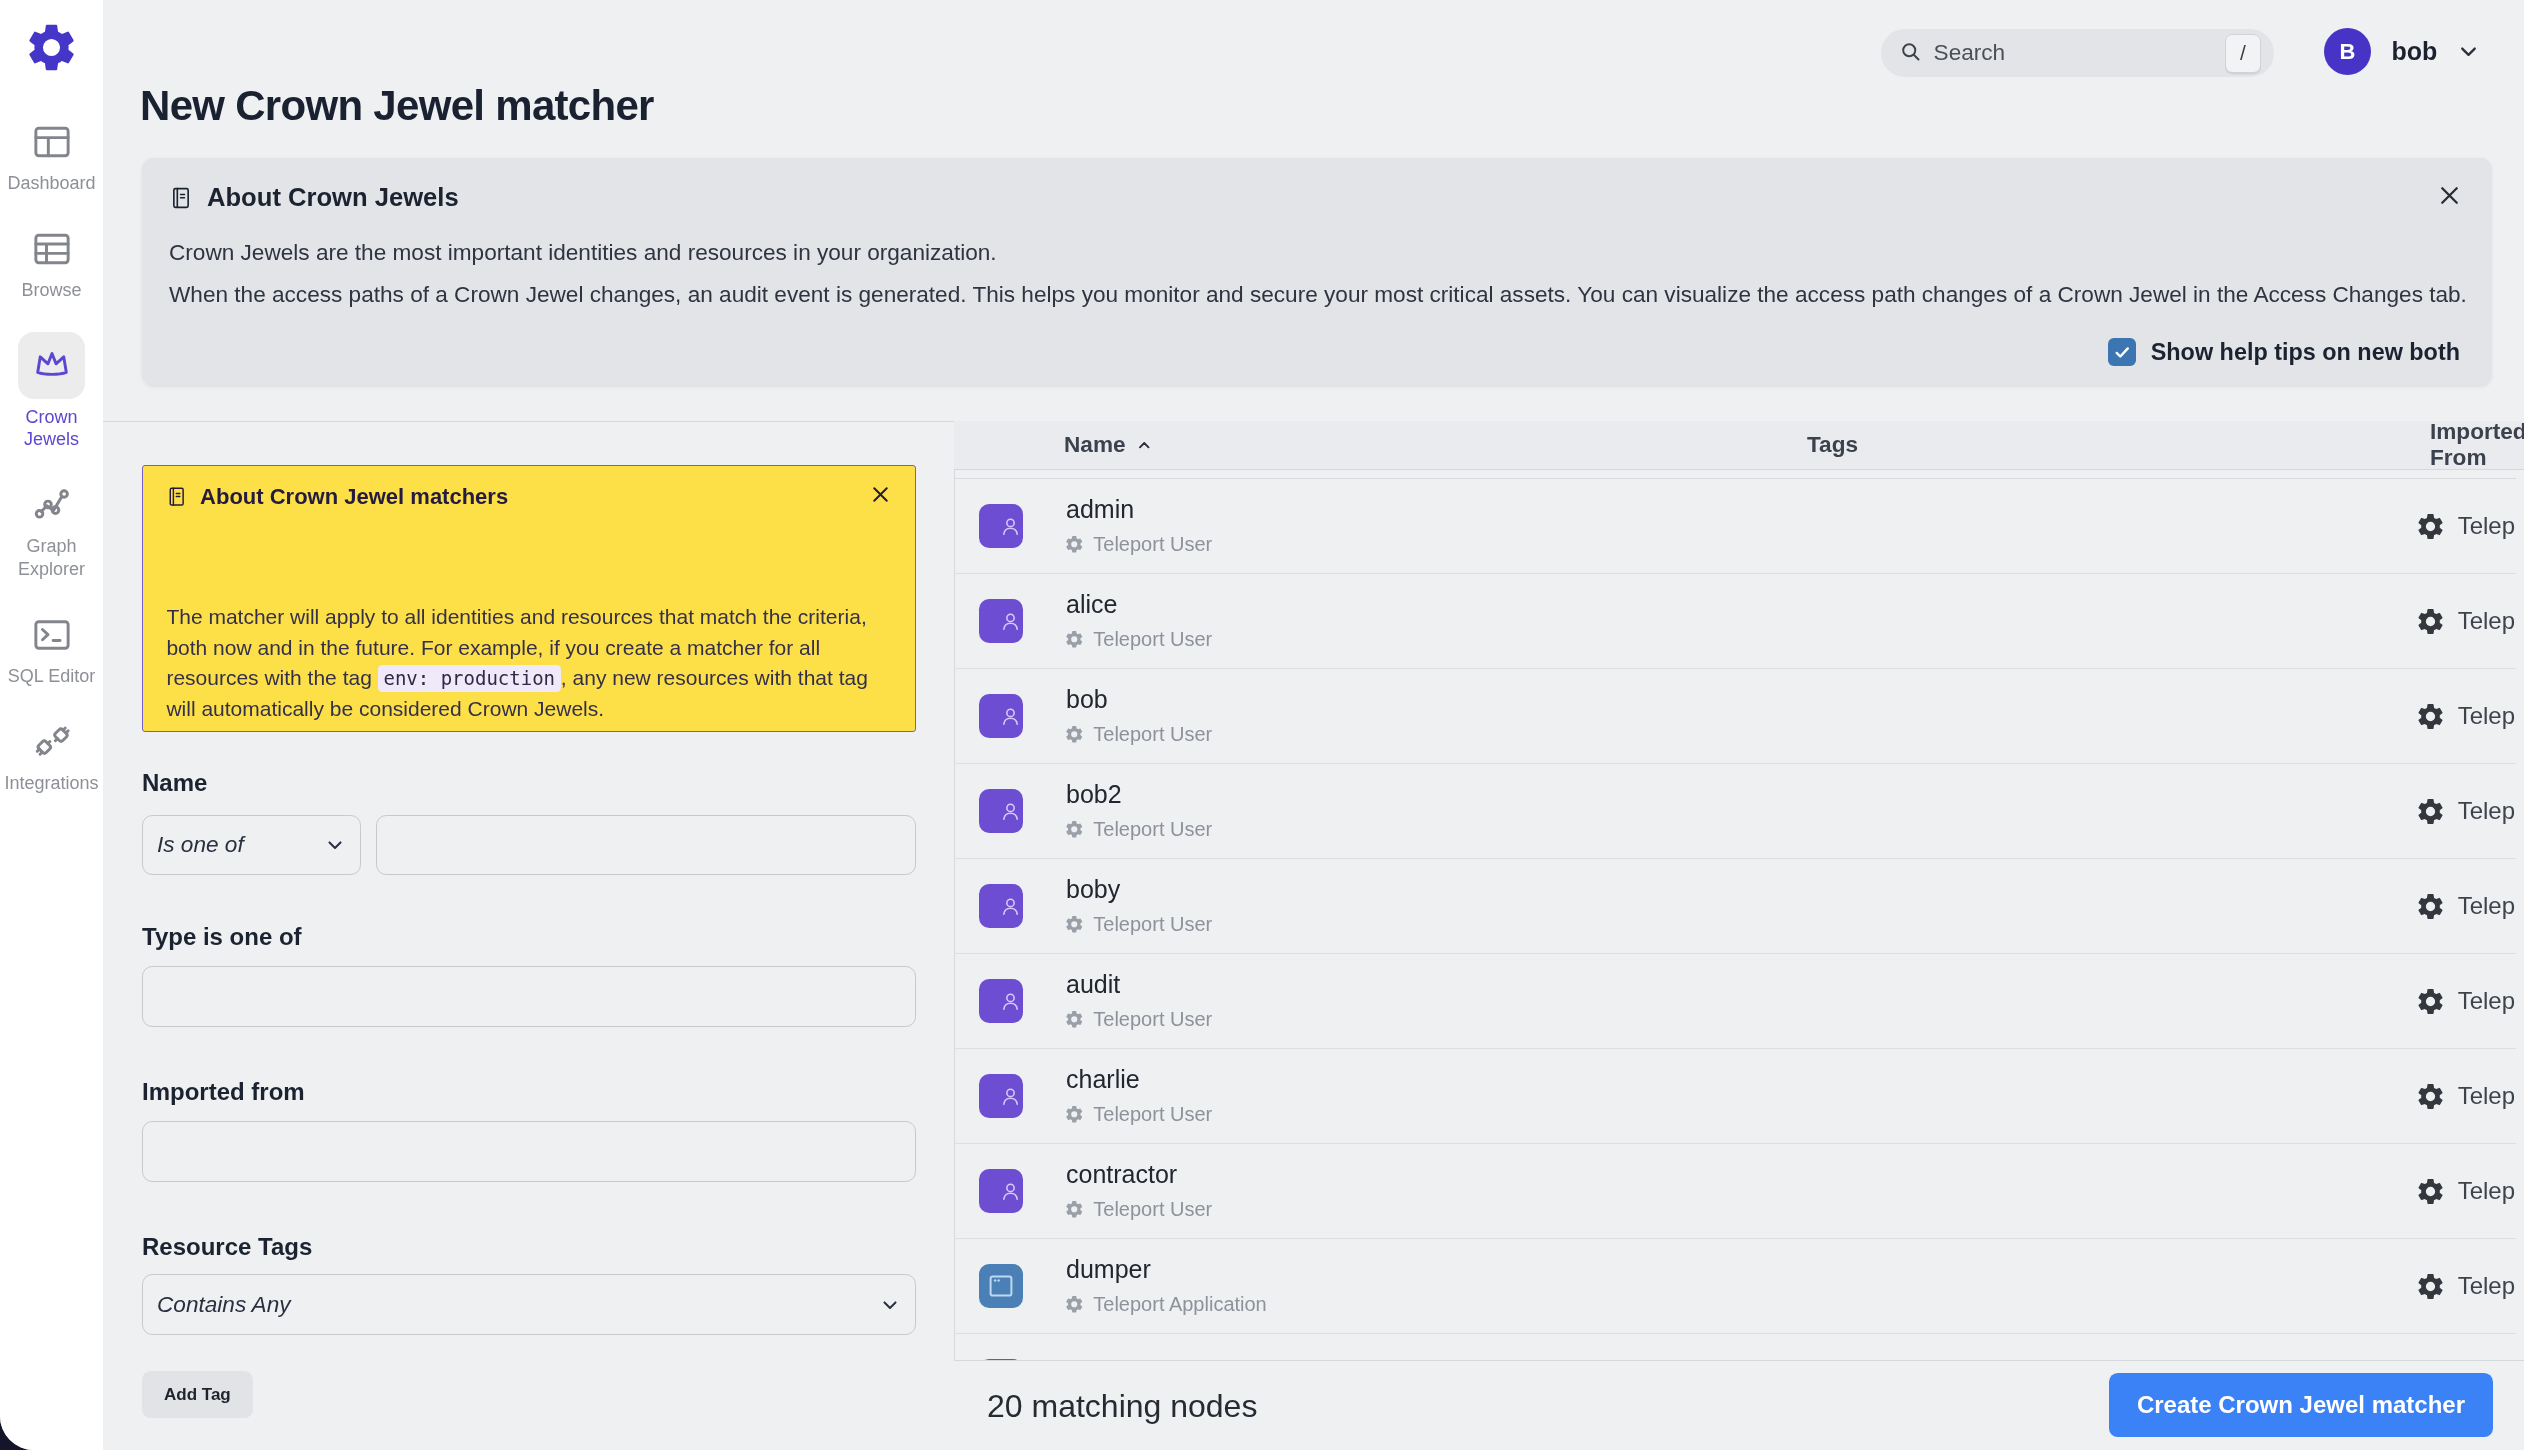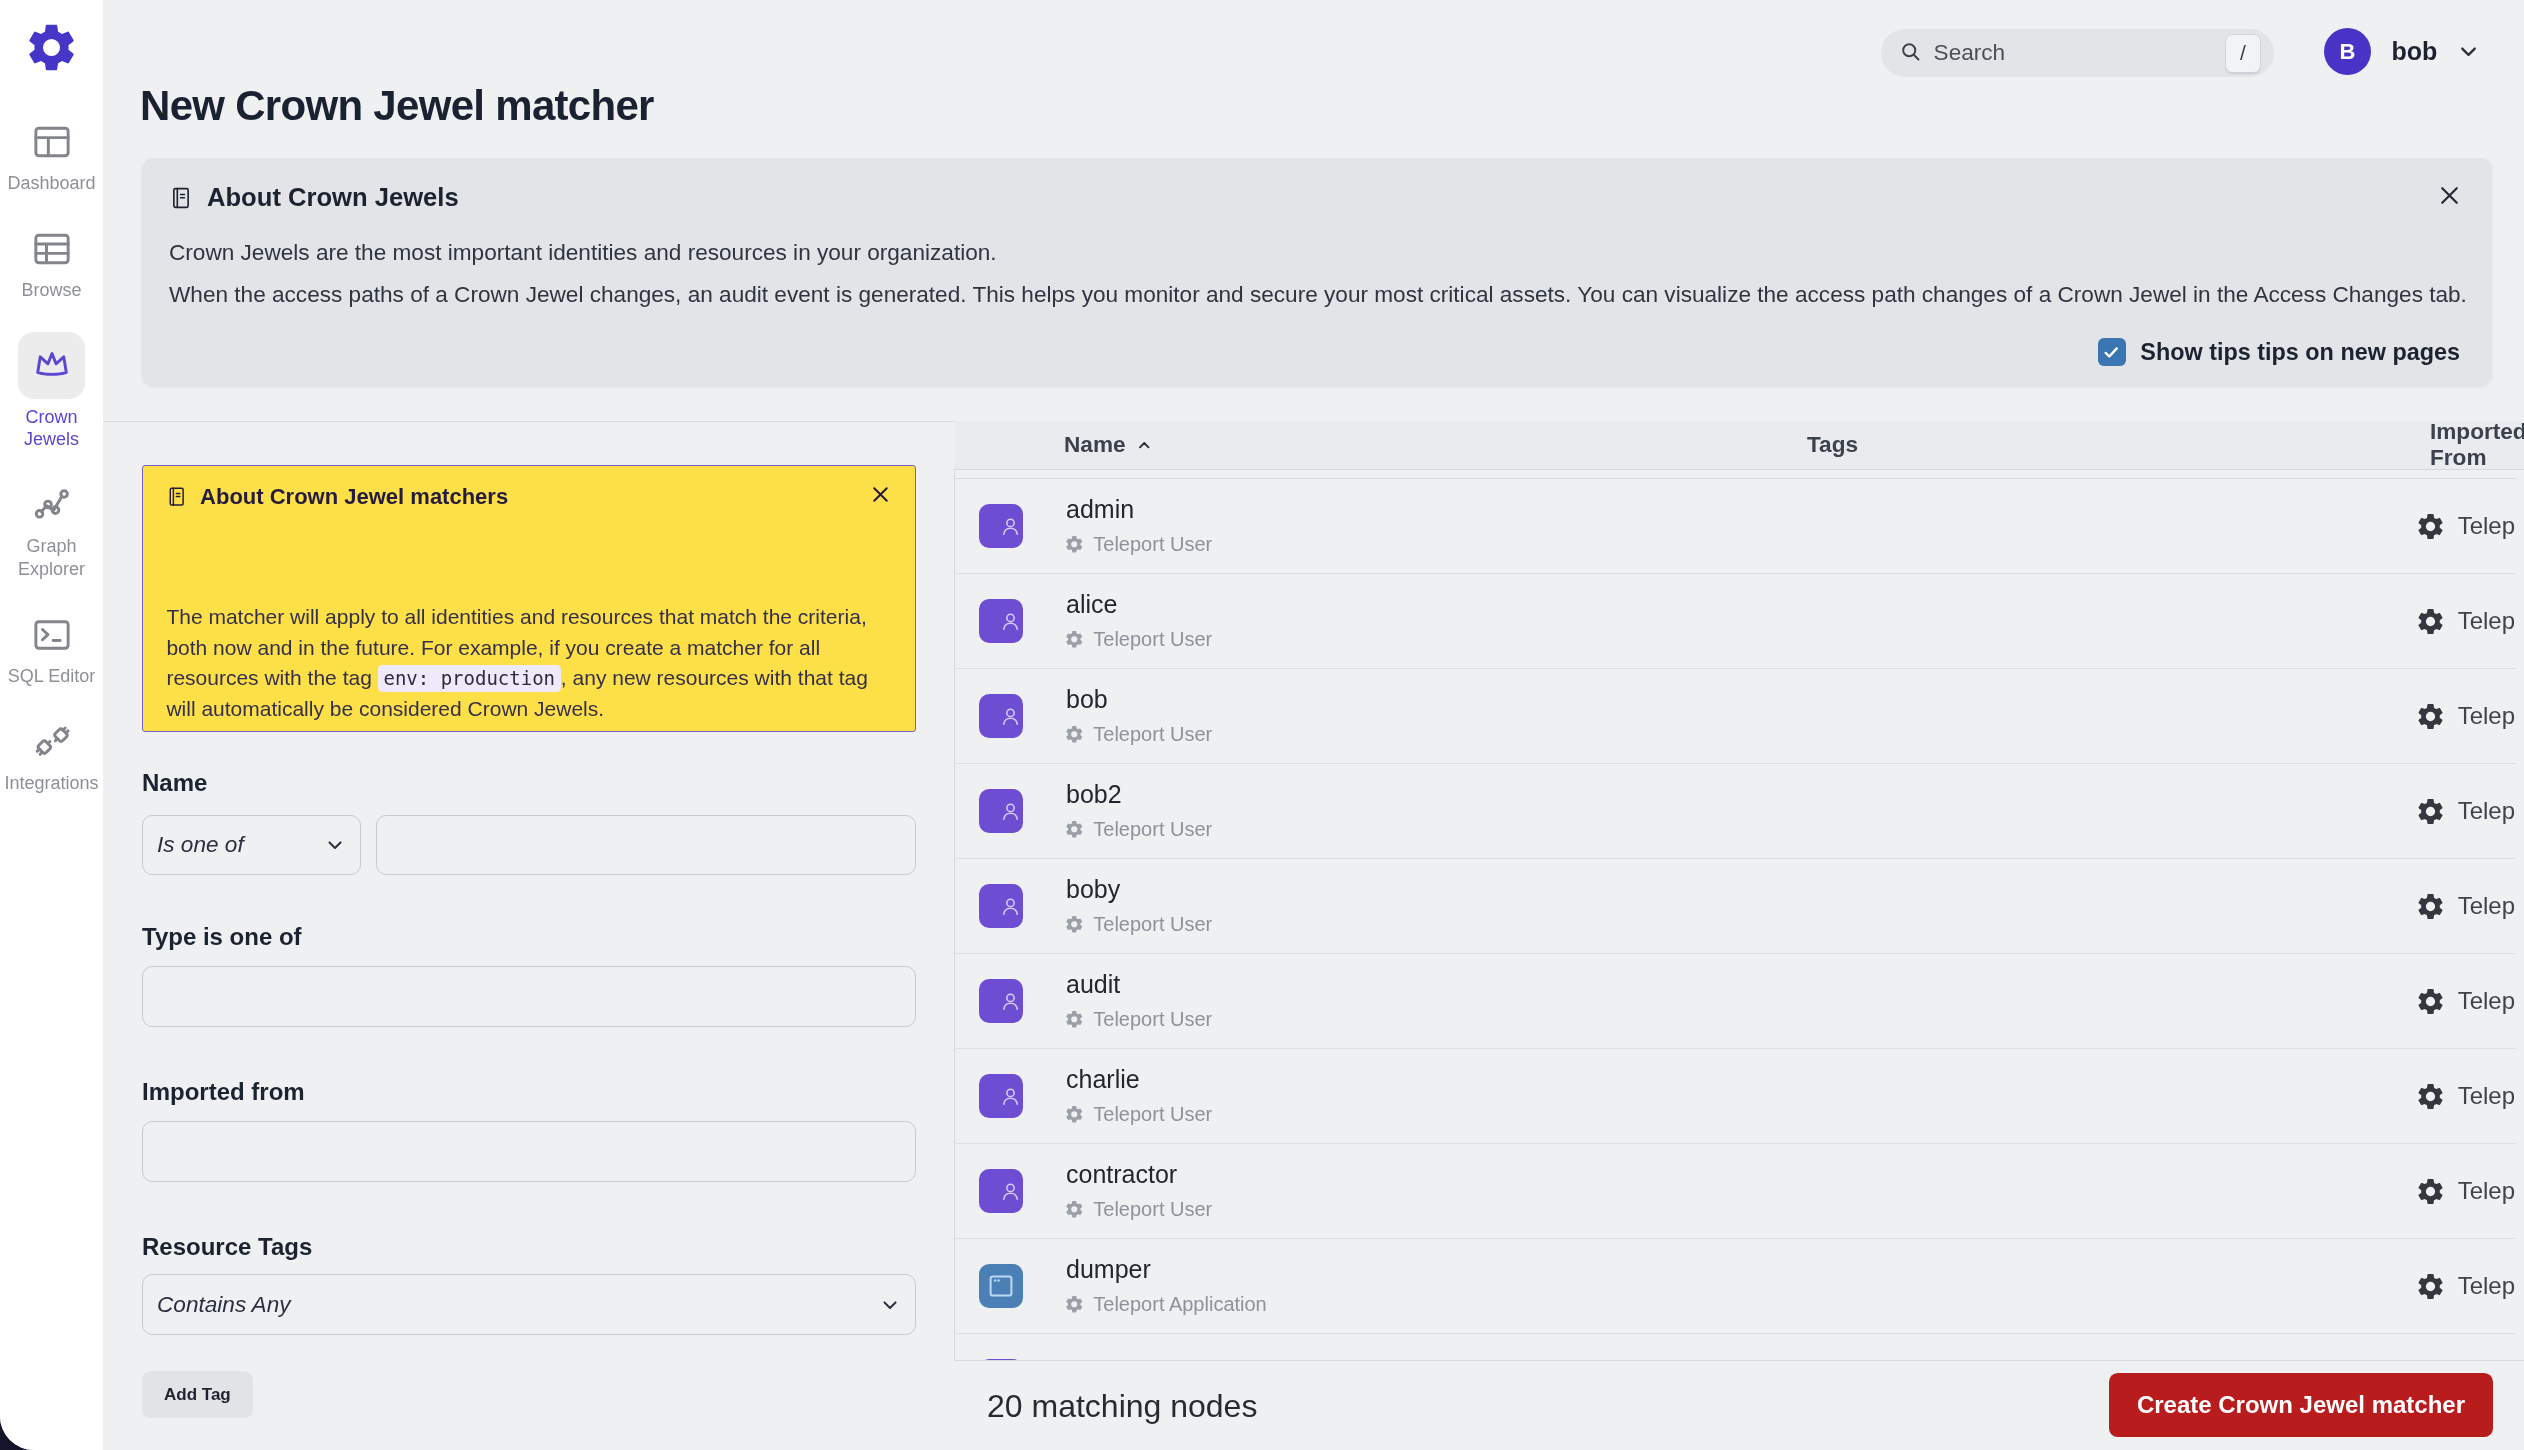--- a/index.html
+++ b/index.html
@@ -85,21 +85,21 @@
   .row-name{position:absolute;left:112px;top:16px;font-size:25px;color:#21262f;}
   .row-sub{position:absolute;left:110px;top:54px;display:flex;align-items:center;color:#9aa0a8;}
   .row-sub svg{width:20.5px;height:20.5px;}
   .row-sub-text{margin-left:8.8px;font-size:20px;color:#8d929b;}
   .row-imported{position:absolute;left:1461px;top:0;height:100%;display:flex;align-items:center;color:#34373e;}
   .row-imported svg{width:31px;height:31px;}
   .row-imported-text{margin-left:11.7px;font-size:24px;color:#3f434c;white-space:nowrap;}
   
   .tfoot{position:absolute;left:851px;right:0;top:1360px;bottom:0;border-top:0.7px solid #d5d8dc;background:#eef0f2;}
   .foot-count{position:absolute;left:33px;top:50%;transform:translateY(-50%);font-size:32px;color:#262b33;}
-  .create-btn{position:absolute;right:31px;top:11.7px;height:64px;padding:0 28px;background:#b91c1c;border-radius:8.8px;
+  .create-btn{position:absolute;right:31px;top:11.7px;height:64px;padding:0 28px;background:#3b82f6;border-radius:8.8px;
     display:flex;align-items:center;font-size:24px;font-weight:bold;color:#ffffff;cursor:pointer;}
 </style>
 </head>
 <body>
 
 <div id="app">
 
   <div id="sidebar">
     <div class="logo">
         <svg viewBox="0 0 24 24">
@@ -206,21 +206,21 @@
             <path d="M6 6l12 12M18 6 6 18"></path>
           </svg></div>
       <div class="bp1">Crown Jewels are the most important identities and resources in your organization.</div>
       <div class="bp2">When the access paths of a Crown Jewel changes, an audit event is generated. This helps you monitor and secure your most critical assets. You can visualize the access path changes of a Crown Jewel in the Access Changes tab.</div>
       <div class="tips-row">
         <span class="checkbox" id="checkbox-slot">
             <svg viewBox="0 0 24 24" fill="none" stroke="currentColor" stroke-width="2.8" stroke-linecap="round" stroke-linejoin="round">
               <path d="M5.5 12.8l4.2 4.2L18.5 7.5"></path>
             </svg>
           </span>
-        <span class="tips-label">Show tips tips on new pages</span>
+        <span class="tips-label">Show help tips on new both</span>
       </div>
     </div>
 
     <div class="hr-full"></div>
     <div class="vr-split"></div>
 
     <div class="matcher-box">
       <div class="matcher-title-row">
         <span id="matcher-book-slot">
             <svg viewBox="0 0 24 24" fill="none" stroke="currentColor" stroke-width="1.5" stroke-linecap="round" style="width: 23.4px; height: 23.4px; display: block;">

